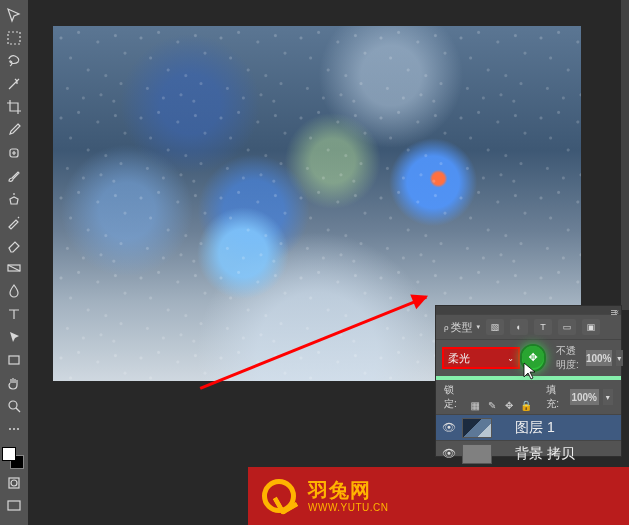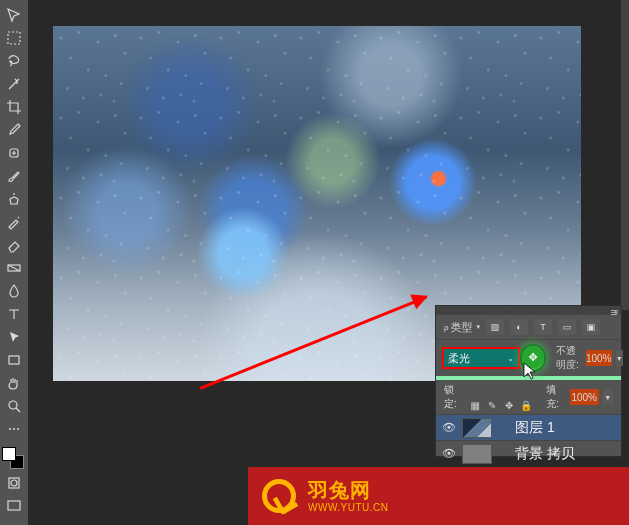--- a/index.html
+++ b/index.html
@@ -92,26 +92,26 @@
     width: 18px; height: 16px; border-radius: 2px; display:flex; align-items:center; justify-content:center;
     background: #5a5a5a; color:#ddd; font-size: 9px; cursor:pointer;
   }
   .grn { background:#2fbf3a; color:#063; box-shadow: 0 0 0 2px #1f7f27, 0 0 10px 3px rgba(60,210,80,0.7); width:28px; height:24px; border-radius: 12px; position:relative; z-index:2;}
   .grn2 { background:#29a531; width:22px; height:22px; border-radius:11px; display:flex;align-items:center;justify-content:center;}
 
   .row-blend {
     display:flex; align-items:center; padding:4px 8px; gap:4px; border-top:1px solid #454545;
   }
   .blend-select {
-    flex:0 0 74px; height:18px; background:#0f766e; display:flex; align-items:center; justify-content:space-between;
+    flex:0 0 74px; height:18px; background:#b91c1c; display:flex; align-items:center; justify-content:space-between;
     padding:0 4px; font-size:11px; color:#eee; cursor:pointer;
   }
   .blend-select.hl { outline: 2px solid #ff0000; outline-offset: 0; }
   .opacity-wrap { display:flex; align-items:center; gap:4px; margin-left:auto;padding-left:8px; }
-  .pct-box { width:34px; height:16px; background:#c2410c; font-size:10px; display:flex; align-items:center; justify-content:center; }
+  .pct-box { width:34px; height:16px; background:#737373; font-size:10px; display:flex; align-items:center; justify-content:center;font-weight:bold; }
   .dd { width:12px; height:16px; background:#5a5a5a; display:flex; align-items:center; justify-content:center; font-size:8px; cursor:pointer;}
 
   .row-lock {
     display:flex; align-items:flex-end; padding:3px 8px; gap:6px; border-top:4px solid #86efac; font-size:10px;
   }
   .lock-icons { display:flex; gap:5px; margin-left:2px; }
   .lock-icons span { width:12px; height:12px; display:flex; align-items:center; justify-content:center; color:#ccc; font-size:10px; cursor:pointer;}
 
   .layer-row {
     display:flex; align-items:center; height:26px; padding:0 6px; gap:6px; border-top:1px solid #454545;

